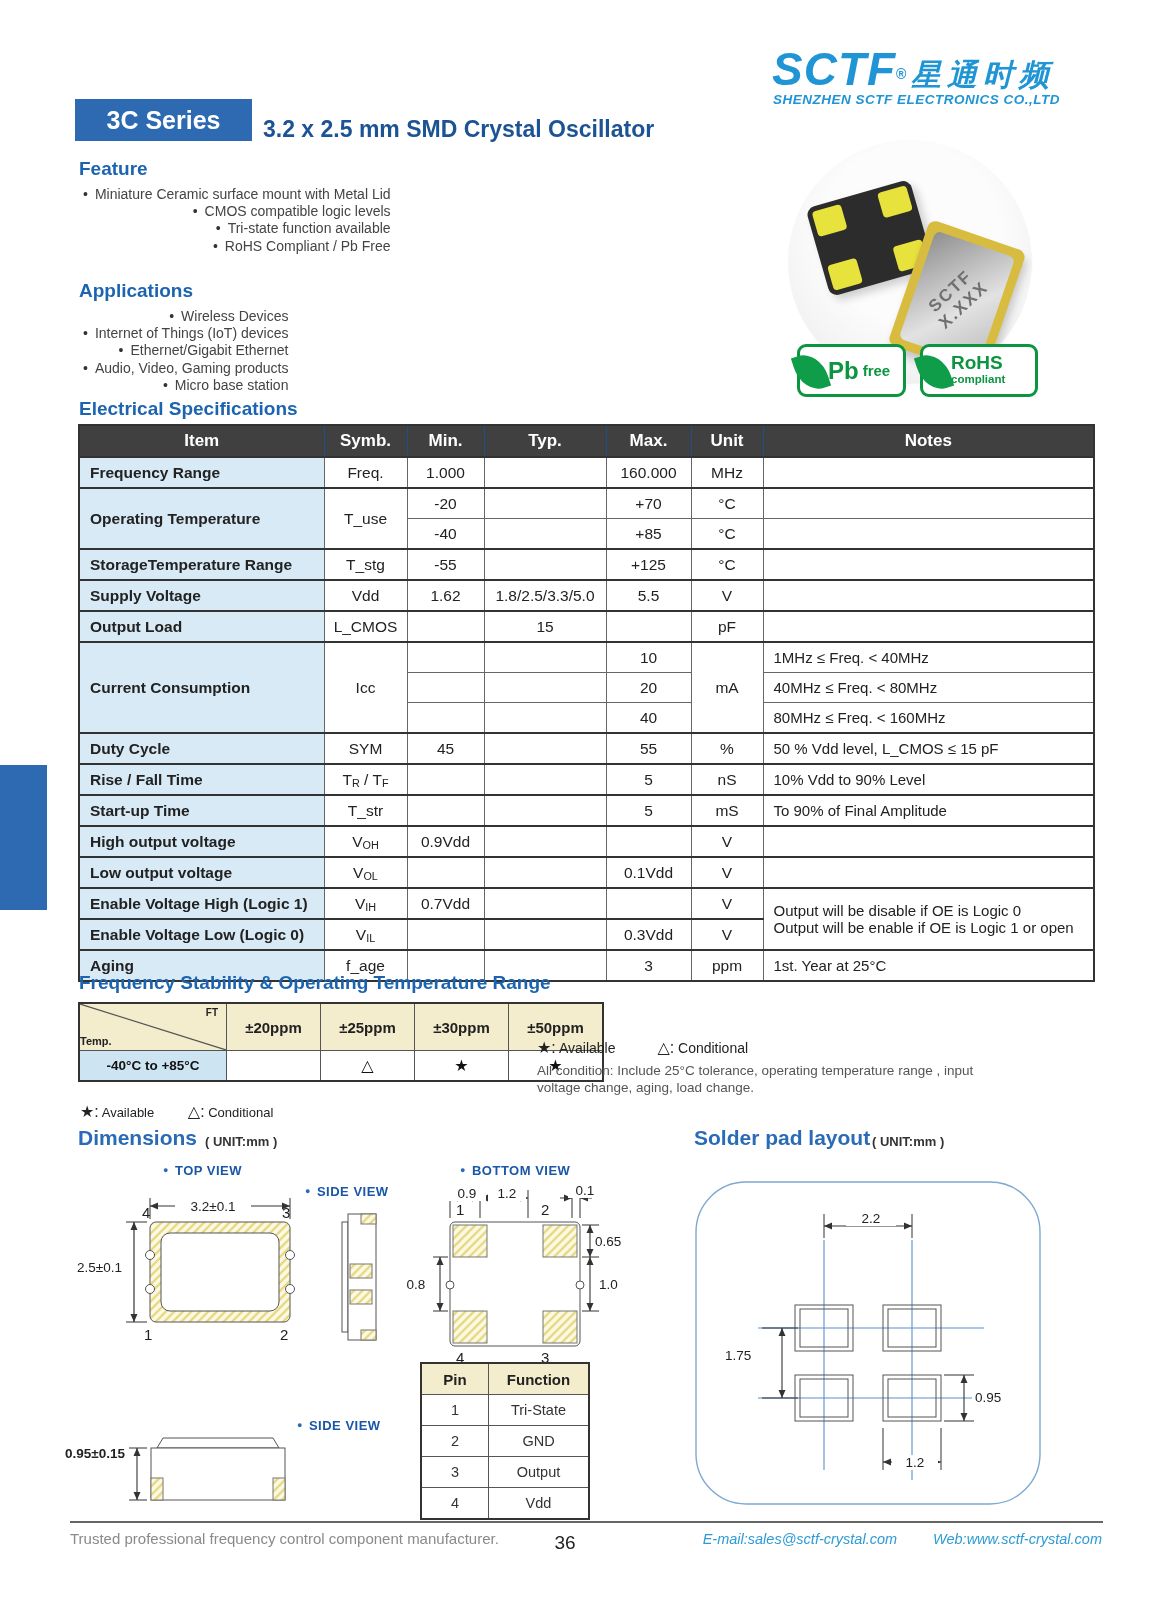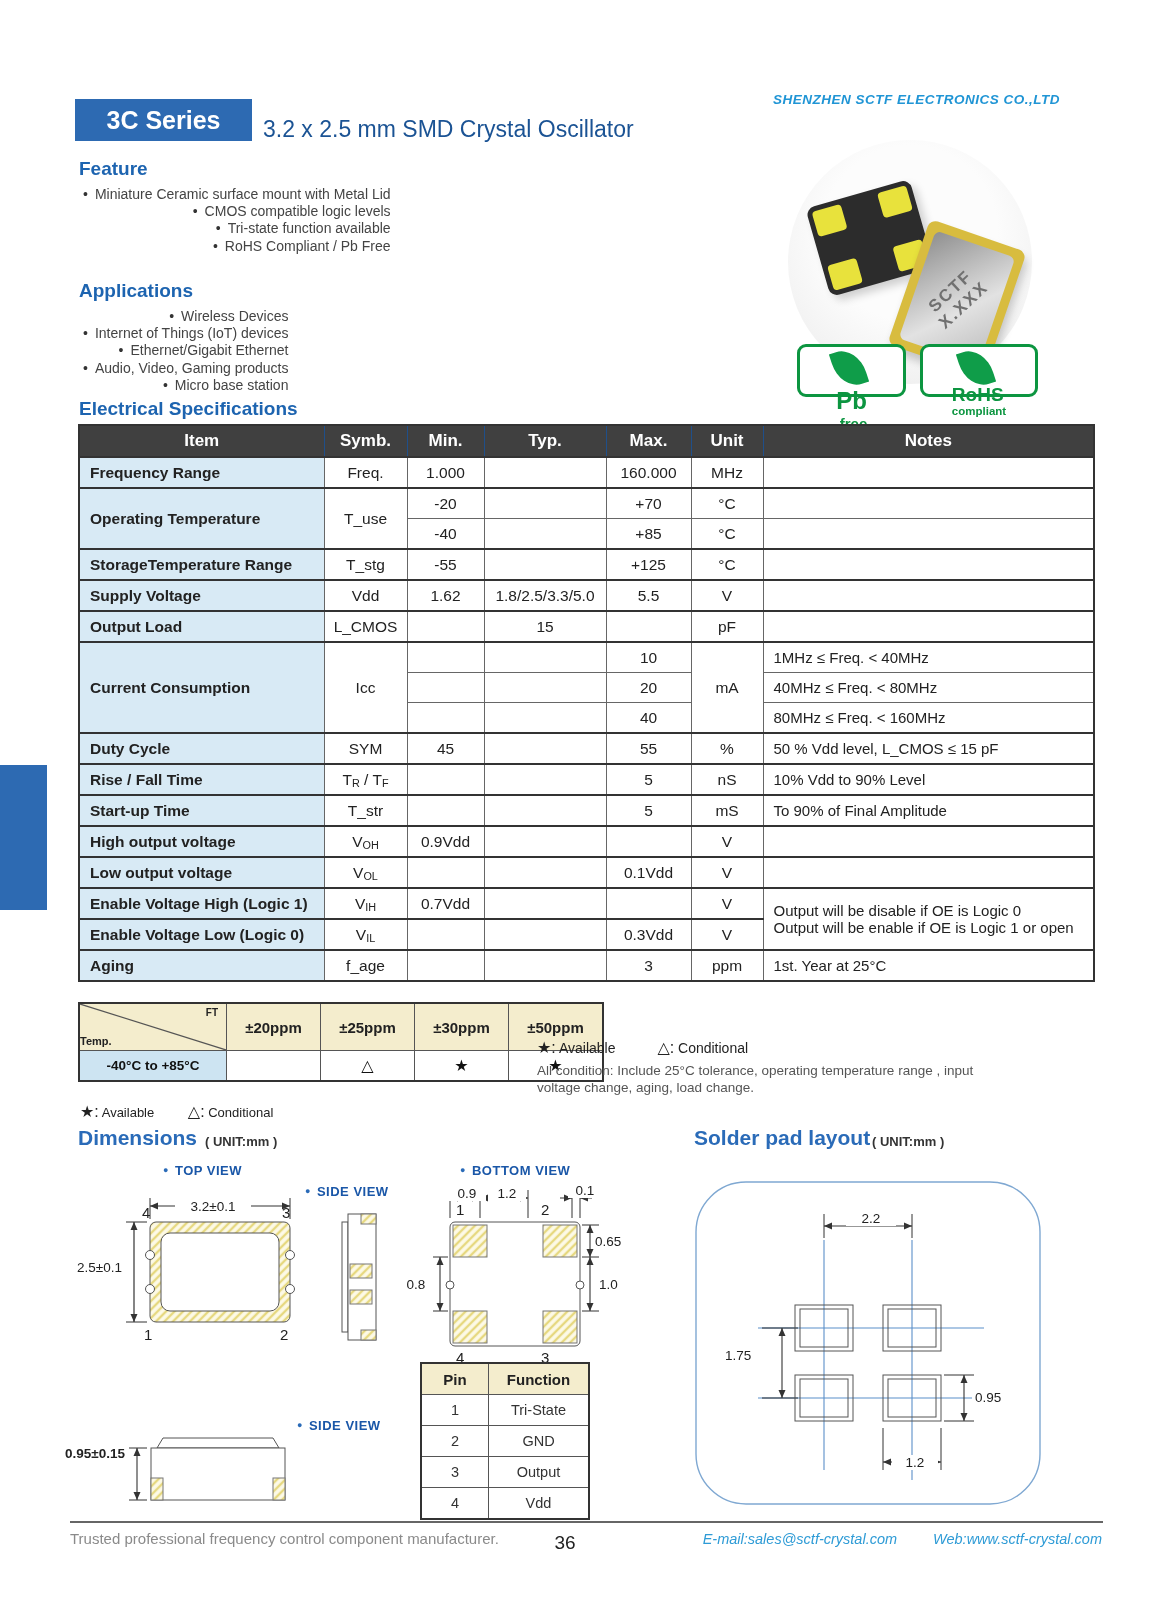--- a/index.html
+++ b/index.html
@@ -8,42 +8,42 @@
   .abs{position:absolute;}
 
   
   .logo-sctf{font-style:italic;font-weight:bold;font-size:46px;color:#2095d5;letter-spacing:1px;}
   .logo-reg{font-size:14px;color:#2095d5;vertical-align:super;font-weight:bold;}
   .logo-cn{font-weight:bold;font-size:30px;color:#2095d5;letter-spacing:6px;font-style:italic;}
   .logo-company{font-style:italic;font-weight:bold;font-size:13.5px;color:#2095d5;letter-spacing:.5px;}
 
   .series-badge{background:#2d6ab2;color:#fff;font-weight:bold;font-size:25px;
     width:177px;height:42px;display:flex;align-items:center;justify-content:center;}
-  .doc-title{color:#1b5394;font-weight:normal;font-size:23px;}
+  .doc-title{color:#1b5394;font-weight:bold;font-size:23px;}
 
   .h-section{color:#1d64b0;font-weight:bold;font-size:19px;}
   .bullet{font-size:14px;color:#444;line-height:17.2px;text-align:right;}
   .bullet::before{content:"•";margin:0 7px 0 2px;color:#333;}
 
   
   .photo-circle{width:244px;height:244px;border-radius:50%;
     background:radial-gradient(circle at 50% 38%,#fcfcfc 45%,#e9e9e9 100%);}
   .chip1{position:absolute;left:28px;top:52px;width:108px;height:92px;background:#2c2c2c;
     border-radius:9px;transform:rotate(-16deg);box-shadow:4px 6px 8px rgba(0,0,0,.18);}
   .chip1 .pad{position:absolute;width:30px;height:26px;background:#e8e23c;border-radius:4px;}
   .chip2{position:absolute;left:118px;top:92px;width:102px;height:132px;background:#d8bc3f;
     border-radius:8px;transform:rotate(19deg);box-shadow:4px 6px 8px rgba(0,0,0,.2);}
   .chip2 .lid{position:absolute;left:9px;top:9px;right:9px;bottom:9px;border-radius:6px;
     background:linear-gradient(135deg,#8f8f8f,#e2e2e2 60%,#bdbdbd);}
   .chip2 .mark{position:absolute;left:0;top:0;width:100%;height:100%;display:flex;flex-direction:column;
     align-items:center;justify-content:center;transform:rotate(-62deg);color:#707070;
     font-weight:bold;font-size:17px;letter-spacing:2px;line-height:19px;}
 
   .eco-badge{border:3px solid #0c9540;border-radius:9px;background:#fff;height:47px;display:flex;
-    align-items:center;flex-direction:column;}
+    align-items:center;}
   .leaf{width:30px;height:38px;background:#0f9d49;border-radius:0 75% 0 75%;
     transform:rotate(-18deg);margin:2px 2px 0 -4px;flex:0 0 auto;}
   .eco-green{color:#0c9540;}
 
   
   table.spec{border-collapse:collapse;table-layout:fixed;width:1015px;border:2px solid #333;}
   .spec th{background:#404040;color:#fff;font-size:17px;font-weight:bold;
     border:1px solid #1f4f8a;height:30px;padding:0 4px;}
   .spec td{border:1px solid #666;font-size:15.5px;text-align:center;height:29px;padding:0 6px;color:#222;}
   .spec td.item{background:#d8eaf5;text-align:left;font-weight:bold;padding-left:10px;}
@@ -98,20 +98,24 @@
       <path d="M0,0.5 L8,4 L0,7.5 Z" fill="#333"></path>
     </marker>
     <marker id="arrs" markerWidth="10" markerHeight="8" refX="0" refY="4" orient="auto" markerUnits="userSpaceOnUse">
       <path d="M8,0.5 L0,4 L8,7.5 Z" fill="#333"></path>
     </marker>
   </defs>
 </svg>
 
 <div class="page">
 
+  <div class="abs" style="left:772px;top:42px;white-space:nowrap">
+    <span class="logo-sctf">SCTF</span><span class="logo-reg">®</span>
+    <span class="logo-cn">星通时频</span>
+  </div>
   <div class="abs logo-company" style="left:773px;top:92px">SHENZHEN SCTF ELECTRONICS CO.,LTD</div>
 
   <div class="abs photo-circle" style="left:788px;top:140px">
     <div class="chip1">
       <div class="pad" style="left:5px;top:5px"></div>
       <div class="pad" style="right:5px;top:5px"></div>
       <div class="pad" style="left:5px;bottom:5px"></div>
       <div class="pad" style="right:5px;bottom:5px"></div>
     </div>
     <div class="chip2">
@@ -325,20 +329,21 @@
         <td></td>
         <td>3</td>
         <td>ppm</td>
         <td class="note">1st. Year at 25°C</td>
       </tr>
     </tbody>
   </table>
 
   <div class="abs sidetab" style="left:0;top:765px"></div>
 
+  <div class="abs h-section" style="left:79px;top:972px">Frequency Stability &amp; Operating Temperature Range</div>
 
   <table class="stab abs" style="left:78px;top:1002px">
     <tbody>
         <tr>
       <th class="corner">
         <svg>
               <line x1="0" y1="0" x2="100%" y2="100%" stroke="#555" stroke-width="1.2"></line>
             </svg>
         <span class="ft">FT</span>
         <span class="tp">Temp.</span>

